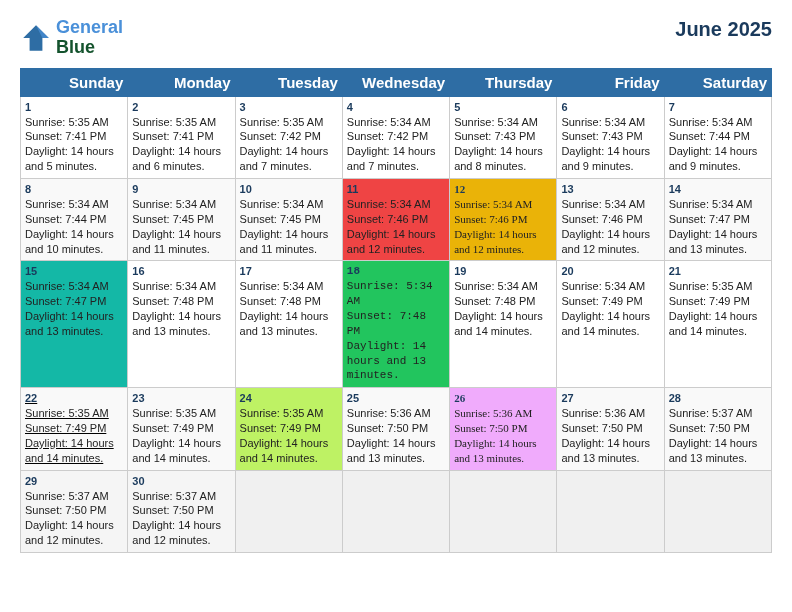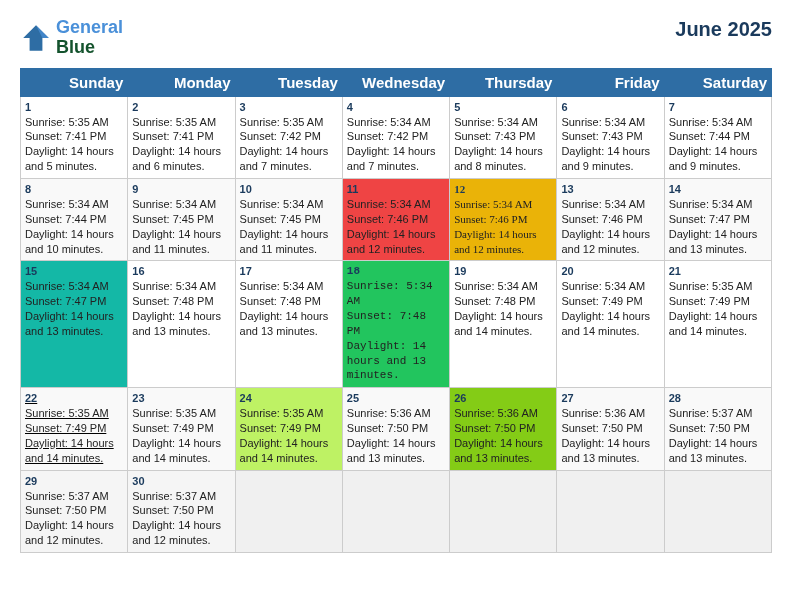--- a/index.html
+++ b/index.html
@@ -330,21 +330,21 @@
         </div>
       </td>
           <td style="background: rgb(249, 249, 249);">
         <div class="day-num">25</div>
         <div class="day-info">
           Sunrise: 5:36 AM<br>
           Sunset: 7:50 PM<br>
           Daylight: 14 hours and 13 minutes.
         </div>
       </td>
-          <td style="background: #84cc16;">
+          <td style="background: #f0abfc; font-family: Liberation Serif, serif;">
         <div class="day-num">26</div>
         <div class="day-info">
           Sunrise: 5:36 AM<br>
           Sunset: 7:50 PM<br>
           Daylight: 14 hours and 13 minutes.
         </div>
       </td>
           <td style="background: rgb(249, 249, 249);">
         <div class="day-num">27</div>
         <div class="day-info">

